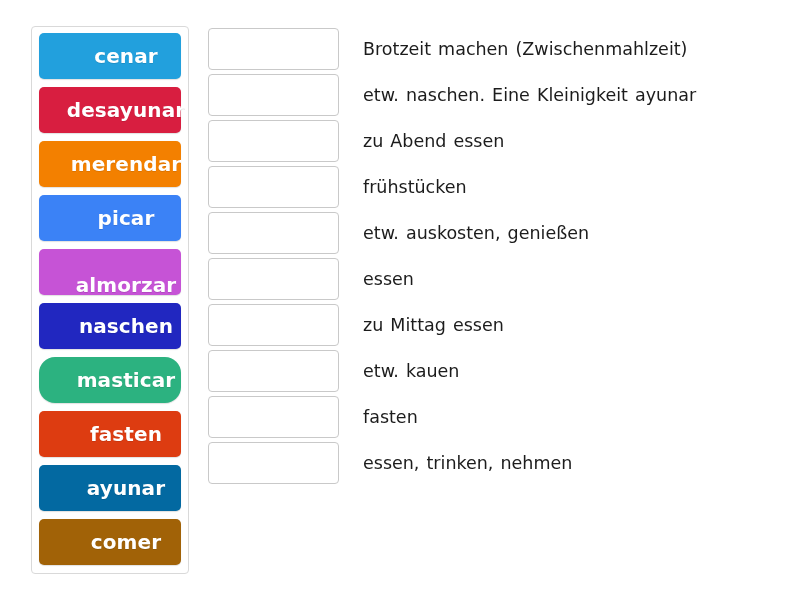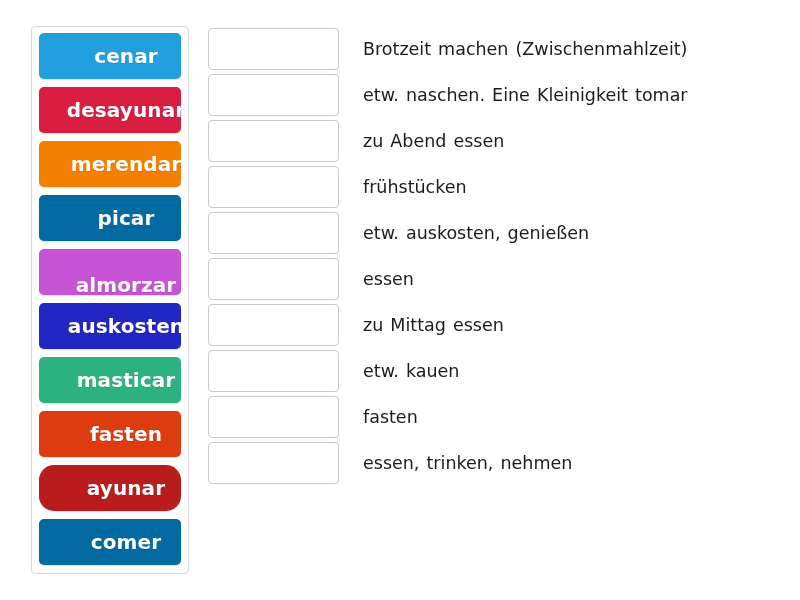--- a/index.html
+++ b/index.html
@@ -97,51 +97,51 @@
   <div class="tiles-tray">
     <div class="tile" style="background: rgb(34, 160, 221);">
         <span>cenar</span>
       </div>
     <div class="tile" style="background: rgb(216, 30, 64);">
         <span>desayunar</span>
       </div>
     <div class="tile" style="background: rgb(243, 128, 0);">
         <span>merendar</span>
       </div>
-    <div class="tile" style="background: #0369a1;">
+    <div class="tile" style="background: #3b82f6;">
         <span>picar</span>
       </div>
     <div class="tile" style="background: rgb(198, 83, 214); align-items: flex-end;">
         <span>almorzar</span>
       </div>
     <div class="tile" style="background: rgb(33, 39, 192);">
-        <span>auskosten</span>
+        <span>naschen</span>
       </div>
-    <div class="tile" style="background: rgb(44, 178, 128);">
+    <div class="tile" style="background: rgb(44, 178, 128); border-radius: 16px;">
         <span>masticar</span>
       </div>
     <div class="tile" style="background: rgb(221, 60, 17);">
         <span>fasten</span>
       </div>
-    <div class="tile" style="background: #b91c1c; border-radius: 15px;">
+    <div class="tile" style="background: #0369a1;">
         <span>ayunar</span>
       </div>
-    <div class="tile" style="background: #0369a1;">
+    <div class="tile" style="background: #a16207;">
         <span>comer</span>
       </div>
   </div>
 
   <div class="rows">
     <div class="row">
       <div class="dropzone"><span></span></div>
       <div class="definition">Brotzeit machen (Zwischenmahlzeit)</div>
     </div>
     <div class="row">
       <div class="dropzone"><span></span></div>
-      <div class="definition">etw. naschen. Eine Kleinigkeit tomar</div>
+      <div class="definition">etw. naschen. Eine Kleinigkeit ayunar</div>
     </div>
     <div class="row">
       <div class="dropzone"><span></span></div>
       <div class="definition">zu Abend essen</div>
     </div>
     <div class="row">
       <div class="dropzone"><span></span></div>
       <div class="definition">frühstücken</div>
     </div>
     <div class="row">

